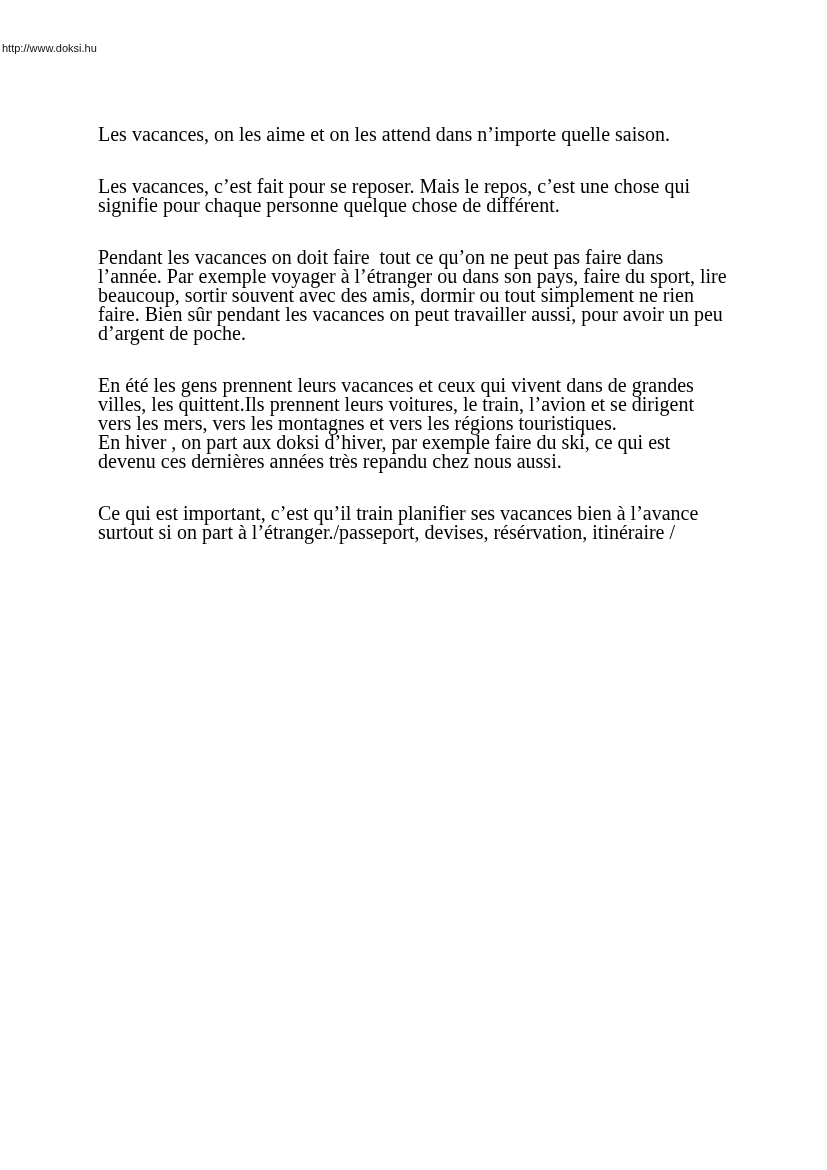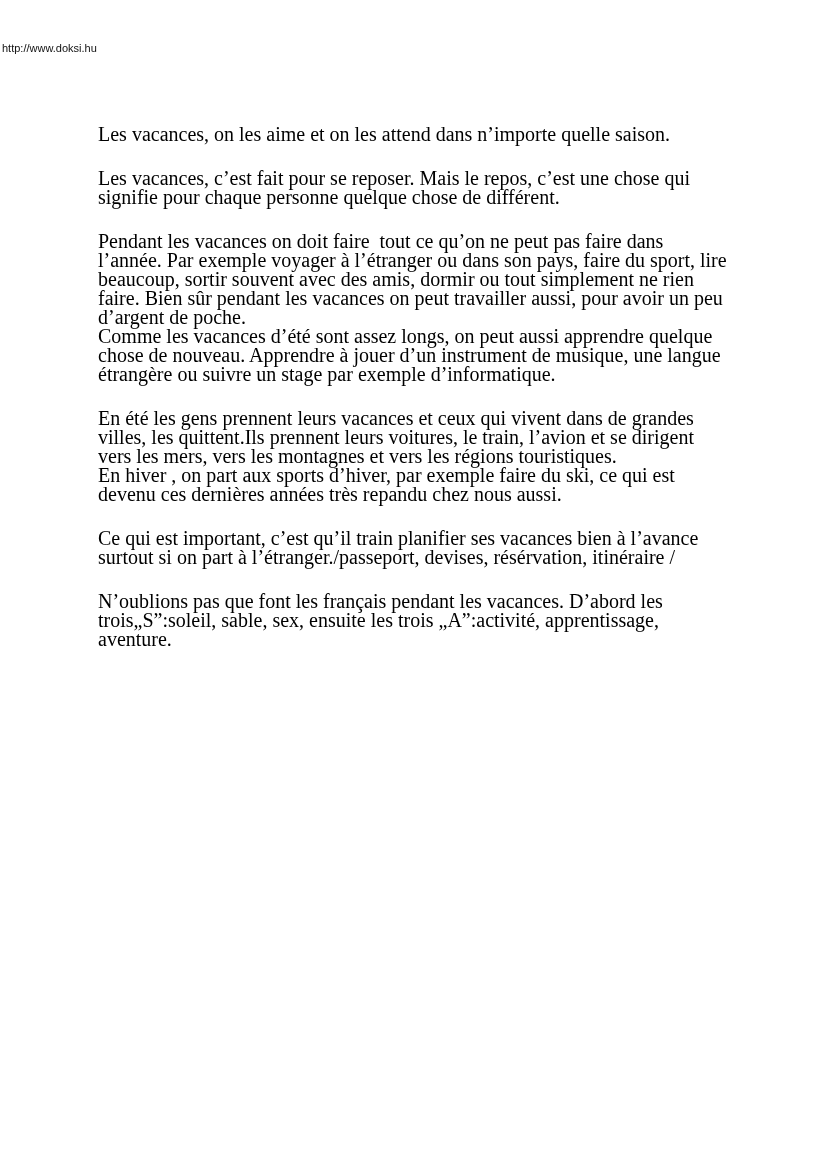--- a/index.html
+++ b/index.html
@@ -35,21 +35,21 @@
     line-height: 26px;
     text-align: center;
     text-decoration: underline;
     letter-spacing: 0.2px;
   }
   .doc-body {
     font-size: 20px;
     line-height: 19px;
   }
   .para + .para {
-    margin-top: 25px;
+    margin-top: 33px;
   }
   .line {
     white-space: pre-wrap;
   }
 </style>
 </head>
 <body>
 
 <div>
   <div class="source-url">http://www.doksi.hu</div>
@@ -58,27 +58,23 @@
 
     <div class="doc-body">
         <div class="para">
           <div class="line">Les vacances, on les aime et on les attend dans n’importe quelle saison.</div>
         </div>
         <div class="para">
           <div class="line">Les vacances, c’est fait pour se reposer. Mais le repos, c’est une chose qui signifie pour chaque personne quelque chose de différent.</div>
         </div>
         <div class="para">
           <div class="line">Pendant les vacances on doit faire  tout ce qu’on ne peut pas faire dans l’année. Par exemple voyager à l’étranger ou dans son pays, faire du sport, lire beaucoup, sortir souvent avec des amis, dormir ou tout simplement ne rien faire. Bien sûr pendant les vacances on peut travailler aussi, pour avoir un peu d’argent de poche.</div>
-          <div class="line">Comme les vacances d’été sont assez longs, on peut aussi apprendre quelque chose de nouveau. Apprendre à jouer d’un instrument de musique, une langue étrangère ou suivre un stage par exemple d’informatique.</div>
         </div>
         <div class="para">
           <div class="line">En été les gens prennent leurs vacances et ceux qui vivent dans de grandes villes, les quittent.Ils prennent leurs voitures, le train, l’avion et se dirigent vers les mers, vers les montagnes et vers les régions touristiques.</div>
-          <div class="line">En hiver , on part aux sports d’hiver, par exemple faire du ski, ce qui est devenu ces dernières années très repandu chez nous aussi.</div>
+          <div class="line">En hiver , on part aux doksi d’hiver, par exemple faire du ski, ce qui est devenu ces dernières années très repandu chez nous aussi.</div>
         </div>
         <div class="para">
           <div class="line">Ce qui est important, c’est qu’il train planifier ses vacances bien à l’avance surtout si on part à l’étranger./passeport, devises, résérvation, itinéraire /</div>
-        </div>
-        <div class="para">
-          <div class="line">N’oublions pas que font les français pendant les vacances. D’abord les trois„S”:soleil, sable, sex, ensuite les trois „A”:activité, apprentissage, aventure.</div>
         </div>
       </div>
   </div>
 </div>
 
 </body></html>

